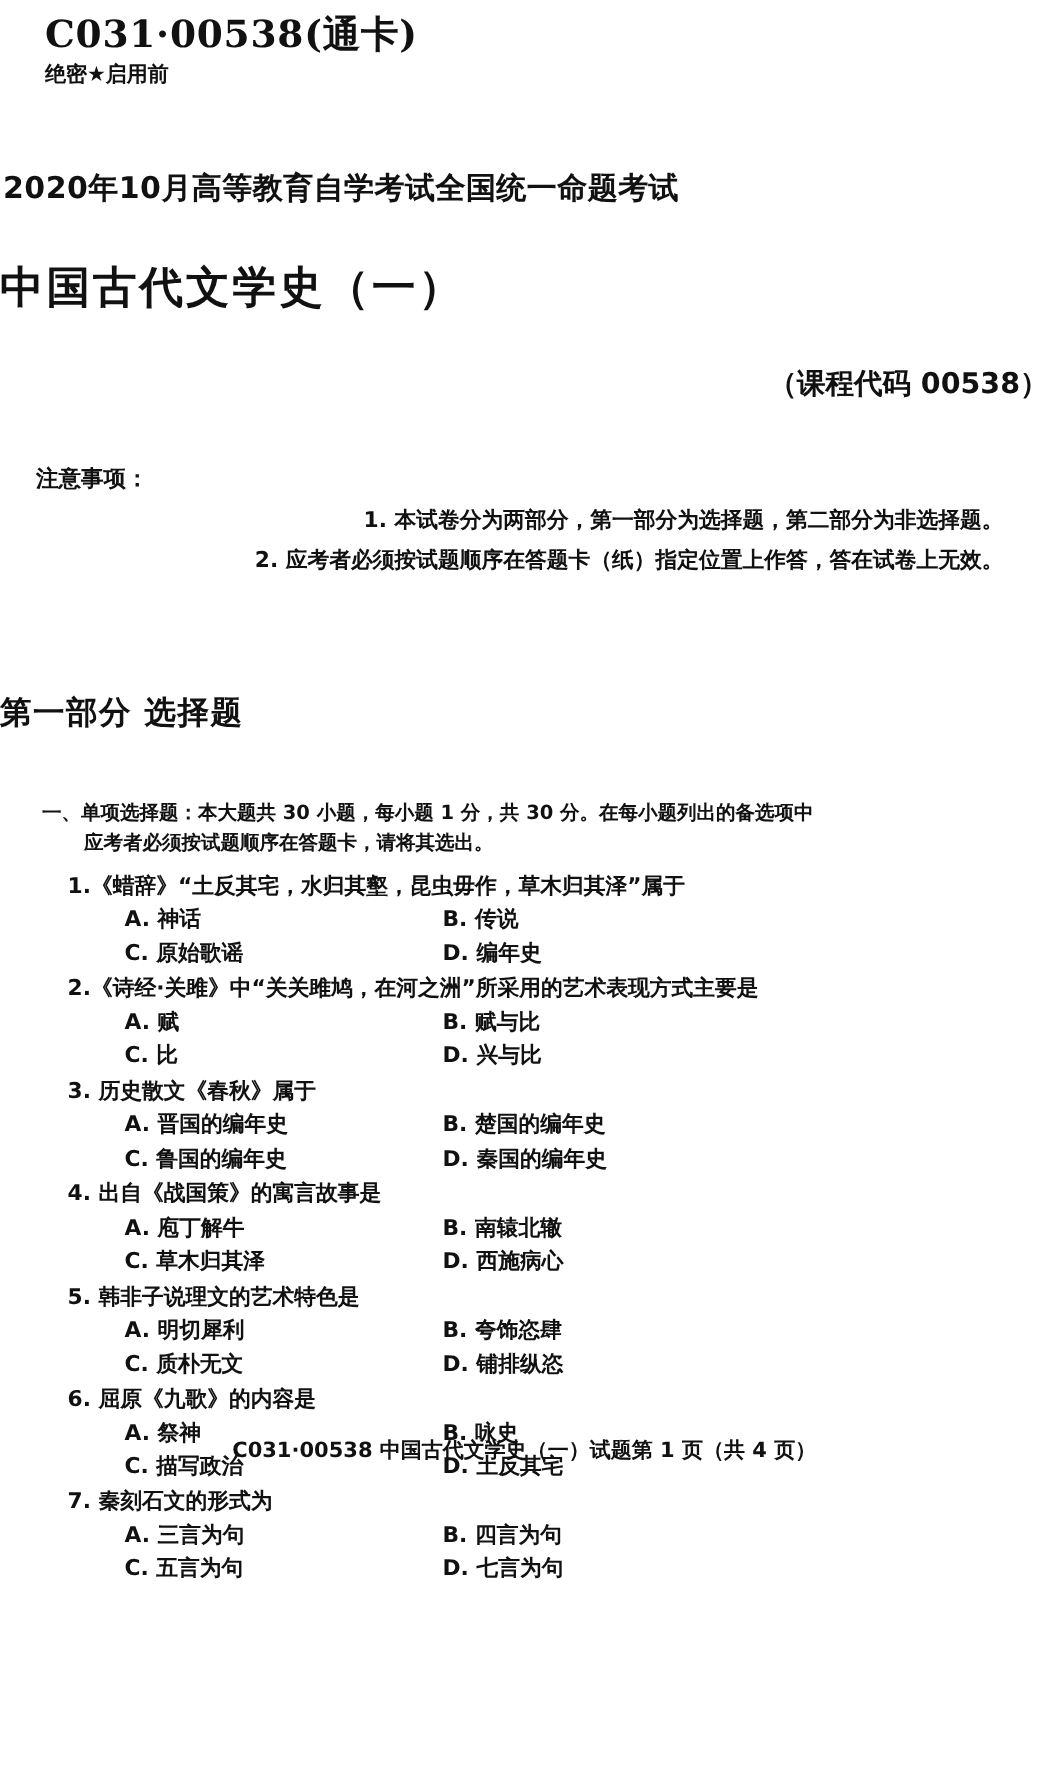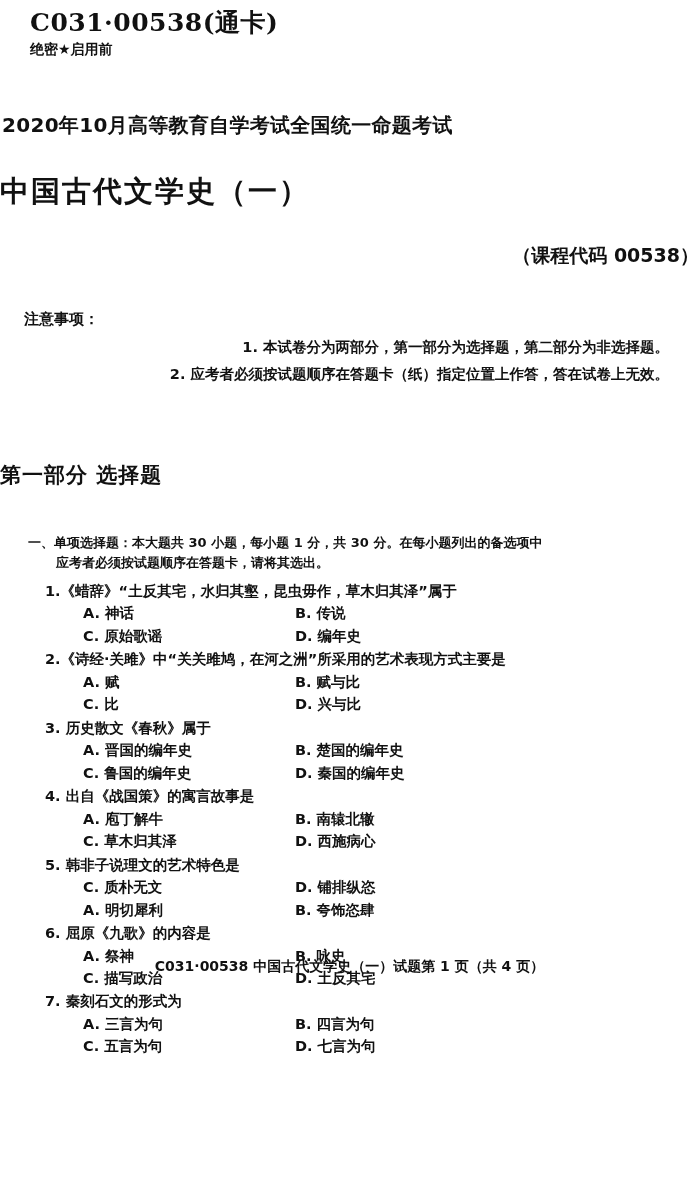--- a/index.html
+++ b/index.html
@@ -232,27 +232,27 @@
           <span class="opt-c">C. 草木归其泽</span>
           <span class="opt-d">D. 西施病心</span>
         </div>
       </div>
     </div>
 
     <div class="q">
       <div class="q-stem">5. 韩非子说理文的艺术特色是</div>
       <div class="q-options">
         <div class="opt-row">
+          <span class="opt-a">A. 明切犀利</span>
+          <span class="opt-b">B. 夸饰恣肆</span>
+        </div>
+        <div class="opt-row">
           <span class="opt-c">C. 质朴无文</span>
           <span class="opt-d">D. 铺排纵恣</span>
         </div>
-        <div class="opt-row">
-          <span class="opt-a">A. 明切犀利</span>
-          <span class="opt-b">B. 夸饰恣肆</span>
-        </div>
       </div>
     </div>
 
     <div class="q">
       <div class="q-stem">6. 屈原《九歌》的内容是</div>
       <div class="q-options">
         <div class="opt-row">
           <span class="opt-a">A. 祭神</span>
           <span class="opt-b">B. 咏史</span>
         </div>

